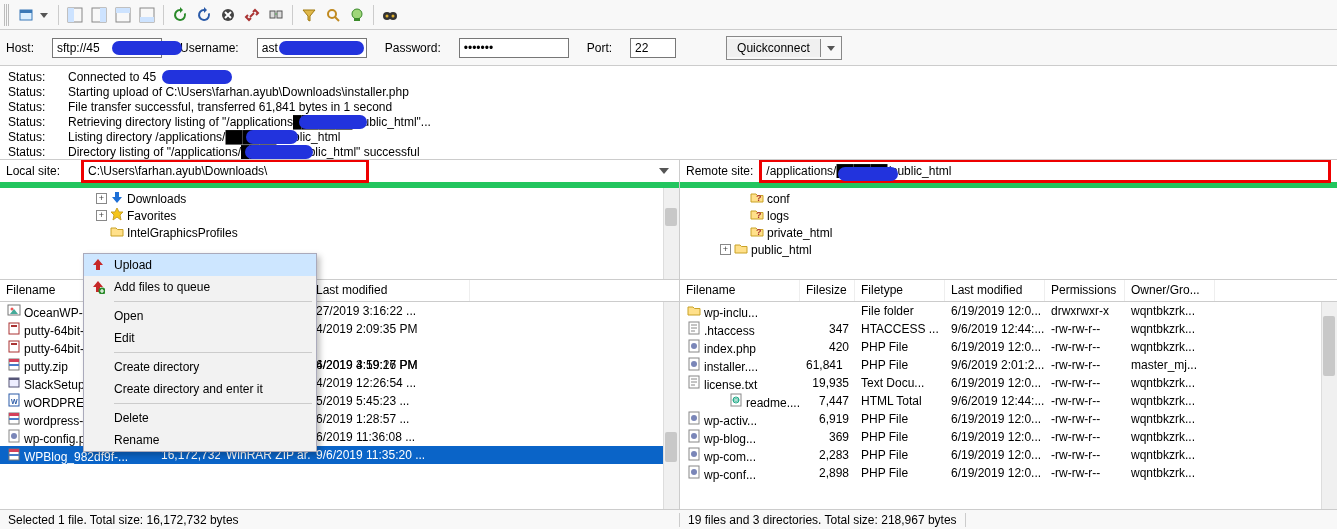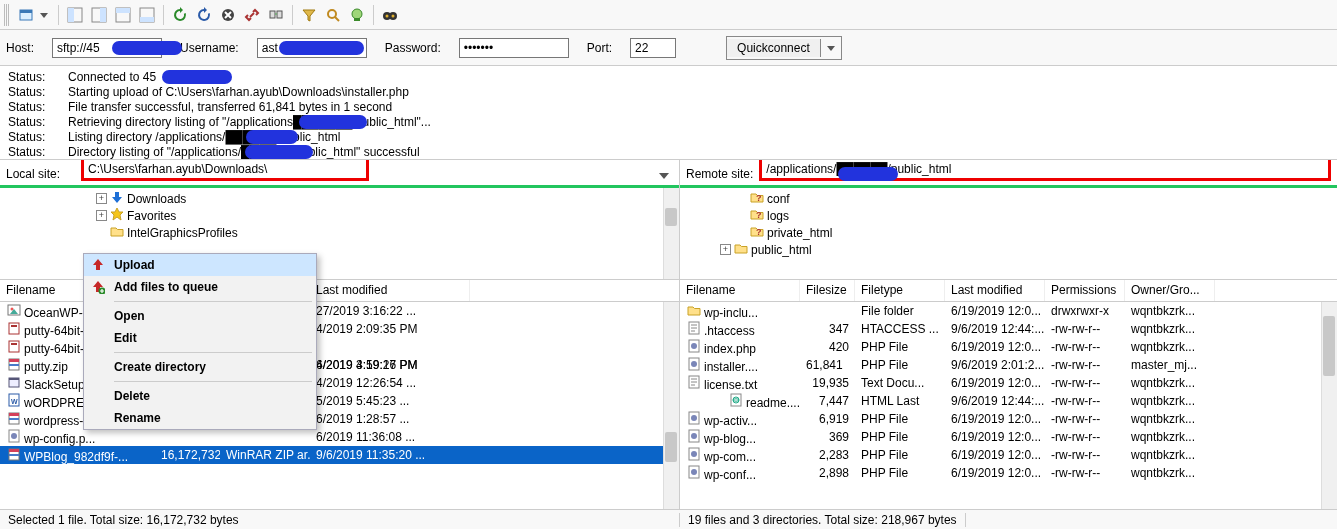--- a/index.html
+++ b/index.html
@@ -17,37 +17,37 @@
   .qc-btn{padding:2px 10px;background:#f0f0f0;border:none;border-right:1px solid #888;font:inherit;}
   .qc-arrow{width:20px;height:22px;display:flex;align-items:center;justify-content:center;}
   .log { padding:4px 8px; border-bottom:1px solid #ccc; line-height:15px; height:94px; overflow:hidden; background:#fff;}
   .log-row{display:flex;}
   .log-row .lbl{width:60px;}
   .log-row .msg{flex:1;}
   .panes { display:flex; height:calc(100% - 30px - 36px - 94px - 20px); }
   .pane { display:flex; flex-direction:column; overflow:hidden;}
   .pane.left{width:680px;border-right:1px solid #ccc;}
   .pane.right{flex:1;}
-  .site-row{display:flex;align-items:flex-end;gap:6px;padding:4px 6px;border-bottom:3px solid #22c55e;height:28px;position:relative;}
+  .site-row{display:flex;align-items:center;gap:6px;padding:4px 6px;border-bottom:6px solid #22c55e;height:28px;position:relative;}
   .site-row input{flex:1;font:inherit;border:1px solid #888;padding:2px 4px;}
   .hl-red{border:3px solid #e00 !important;}
   .tree{flex:0 0 92px;overflow:hidden;padding:2px 6px;border-bottom:1px solid #ccc;position:relative;}
   .tree .node{display:flex;align-items:center;height:17px;gap:3px;white-space:nowrap;}
   .tree .node .exp{width:11px;height:11px;border:1px solid #888;display:inline-flex;align-items:center;justify-content:center;font-size:9px;line-height:1;color:#444;}
   .list-header{display:flex;border-bottom:1px solid #ccc;background:#fff;font-size:12px;height:22px;user-select:none;}
   .list-header .col{border-right:1px solid #eee;padding:3px 6px;white-space:nowrap;overflow:hidden;}
   .file-list{flex:1;overflow:hidden;position:relative;}
   .file-row{display:flex;height:18px;align-items:center;white-space:nowrap;}
   .file-row .cell{padding:0 6px;overflow:hidden;white-space:nowrap;}
   .file-row.selected{background:#0a64c8;color:#fff;}
   .file-row .ico{width:16px;display:inline-flex;align-items:center;justify-content:center;margin-right:2px;flex:0 0 16px;}
   .status-bar{display:flex;border-top:1px solid #ccc;background:#f8f8f8;height:20px;align-items:center;font-size:12px;}
   .status-bar .seg{padding:0 8px;border-right:1px solid #ccc;flex:0 0 auto;}
   .ctx-menu{position:absolute;left:83px;top:253px;width:234px;background:#f2f2f2;border:1px solid #aab;box-shadow:3px 3px 6px rgba(0,0,0,.25);z-index:500;font-size:12px;}
-  .ctx-item{display:flex;align-items:center;height:22px;padding:0 8px 0 30px;position:relative;font-weight:bold;}
+  .ctx-item{display:flex;align-items:center;height:22px;padding:0 8px 0 30px;position:relative;}
   .ctx-item.hl{background:#cde6ff;}
   .ctx-sep{height:1px;background:#ccc;margin:3px 4px 3px 30px;}
   .ctx-item .mi-ico{position:absolute;left:6px;width:16px;height:16px;display:flex;align-items:center;justify-content:center;}
   .scroll-stub{position:absolute;right:0;top:0;bottom:0;width:16px;background:#f0f0f0;border-left:1px solid #ddd;}
   .scroll-thumb{position:absolute;right:2px;width:12px;background:#c8c8c8;border-radius:2px;}
   .dd-arrow{width:18px;display:flex;align-items:center;justify-content:center;margin-left:-4px;}
   .relwrap{position:relative;}
 </style>
 </head>
 <body>
@@ -476,21 +476,21 @@
         </div>
         <div class="file-row">
           <div class="cell" style="width:120px;padding-left:48px;"><span class="ico">
               <svg width="14" height="14">
                 <rect x="2" y="1" width="10" height="12" fill="#fff" stroke="#888"></rect>
                 <circle cx="7" cy="7" r="3" fill="none" stroke="#2a8"></circle>
                 <ellipse cx="7" cy="7" rx="3" ry="1.2" fill="none" stroke="#2a8"></ellipse>
               </svg>
             </span>readme....</div>
           <div class="cell" style="width:55px;text-align:right;">7,447</div>
-          <div class="cell" style="width:90px;">HTML Last</div>
+          <div class="cell" style="width:90px;">HTML Total</div>
           <div class="cell" style="width:100px;">9/6/2019 12:44:...</div>
           <div class="cell" style="width:80px;">-rw-rw-r--</div>
           <div class="cell" style="width:90px;">wqntbkzrk...</div>
         </div>
         <div class="file-row">
           <div class="cell" style="width:120px;"><span class="ico">
               <svg width="14" height="14">
                 <rect x="2" y="1" width="10" height="12" fill="#fff" stroke="#888"></rect>
                 <circle cx="7" cy="7" r="3" fill="#7a86b8"></circle>
               </svg>
@@ -572,20 +572,23 @@
     <div class="ctx-item">
       <span>Open</span>
     </div>
     <div class="ctx-item">
       <span>Edit</span>
     </div>
     <div class="ctx-sep"></div>
     <div class="ctx-item">
       <span>Create directory</span>
     </div>
+    <div class="ctx-item">
+      <span>Create directory and enter it</span>
+    </div>
     <div class="ctx-sep"></div>
     <div class="ctx-item">
       <span>Delete</span>
     </div>
     <div class="ctx-item">
       <span>Rename</span>
     </div>
   </div>
 
 </body></html>

